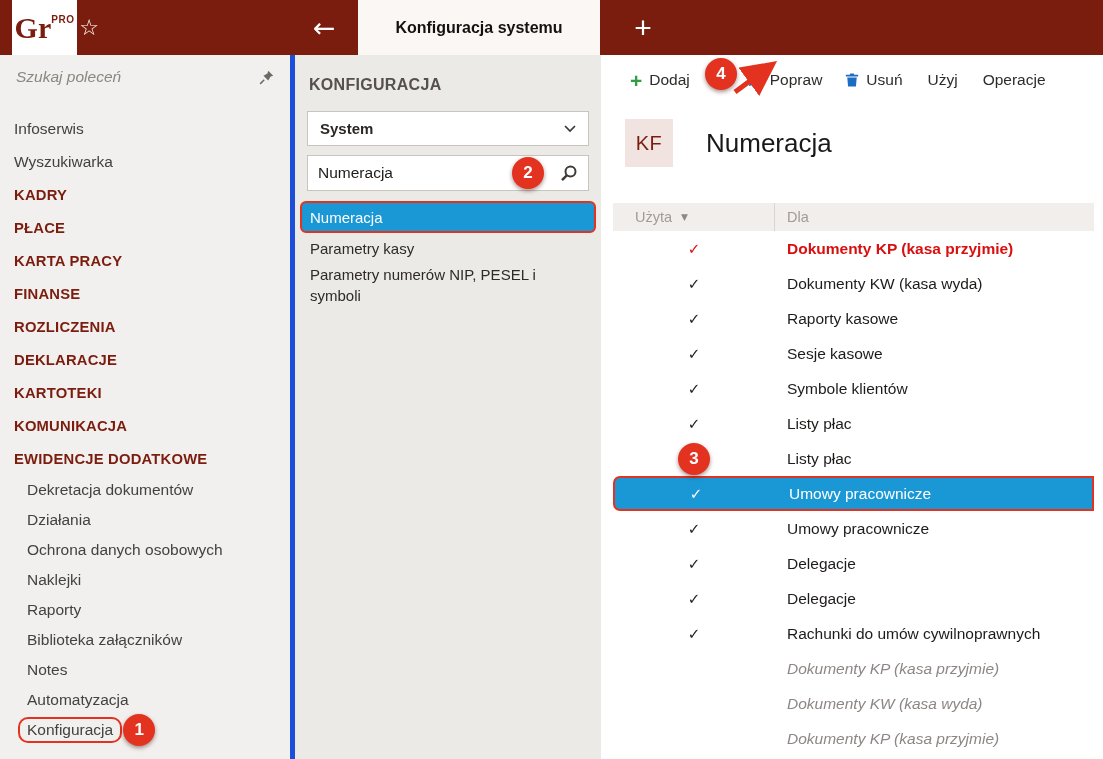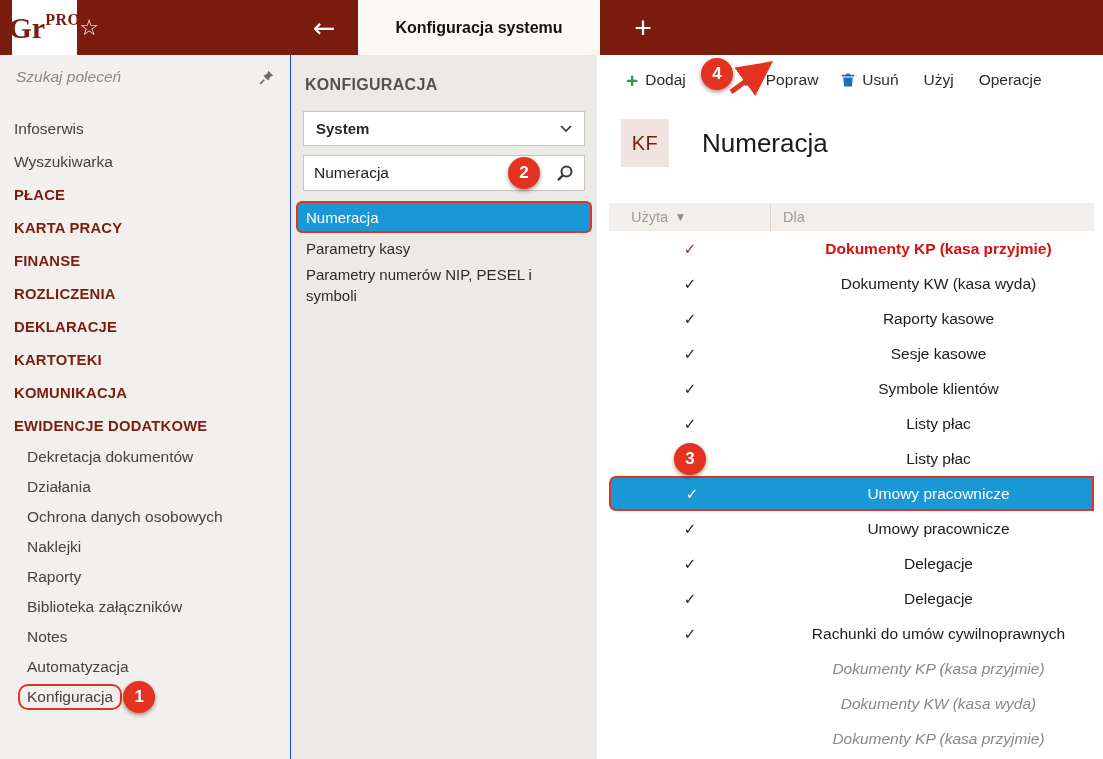--- a/index.html
+++ b/index.html
@@ -4,31 +4,31 @@
 <style>
   html,body{margin:0;padding:0;}
   body{width:1103px;height:759px;overflow:hidden;position:relative;background:#fff;
        font-family:"Liberation Sans",sans-serif;}
 
   
   .topbar{position:relative;height:55px;background:#7b1d0e;}
   .topbar>div{position:absolute;top:0;height:55px;display:flex;align-items:center;justify-content:center;}
   .logo{left:12px;width:65px;background:#fff;color:#7b1d0e;font-family:"Liberation Serif",serif;
         font-weight:bold;font-size:30px;cursor:pointer;}
-  .logo sup{font-size:16px;font-family:Liberation Serif, serif;margin-top:-16px;letter-spacing:.5px;}
+  .logo sup{font-size:10px;font-family:Liberation Sans, sans-serif;margin-top:-16px;letter-spacing:.5px;}
   .star-btn{left:66px;width:46px;color:#fff;font-size:22px;font-family:"DejaVu Sans",sans-serif;cursor:pointer;}
   .back-btn{left:291px;width:66px;color:#fff;font-size:27px;font-family:"DejaVu Sans",sans-serif;cursor:pointer;}
   .tab{left:358px;width:242px;background:#faf7f5;color:#141210;font-size:16px;cursor:pointer;font-weight:bold;}
   .newtab-btn{left:618px;width:50px;color:#fff;font-size:30px;font-weight:300;cursor:pointer;}
 
   
   .main{display:flex;height:704px;}
 
   
-  .sidebar{width:290px;background:#f2f0ee;border-right:1px solid #1d4ed8;overflow:hidden;}
+  .sidebar{width:290px;background:#f2f0ee;border-right:5px solid #1d4ed8;overflow:hidden;}
   .side-search{height:44px;display:flex;align-items:center;padding:0 16px;cursor:text;}
   .side-search-text{font-style:italic;color:#8b8681;font-size:15.5px;}
   .pin{margin-left:auto;display:flex;}
   .side-menu{padding-top:13px;}
   .side-item{display:flex;align-items:center;height:33px;padding:0 14px;font-size:15.5px;color:#454140;cursor:pointer;position:relative;}
   .side-item.section{color:#7b1d0e;font-weight:700;font-size:14.8px;letter-spacing:.2px;}
   .side-item.sub{height:30px;padding-left:27px;}
   .ann-outline{border:2px solid #e3321f;border-radius:10px;padding:2px 7px;margin-left:-9px;}
   .badge{width:32px;height:32px;min-width:32px;border-radius:50%;background:#e3321f;color:#fff;
          font-size:17px;font-weight:700;display:flex;align-items:center;justify-content:center;
@@ -70,21 +70,21 @@
 
   .table{margin:36px 9px 0 12px;}
   .thead{height:28px;background:#f1eeeb;display:flex;align-items:center;color:#a19b96;font-size:14.5px;}
   .th-used{width:162px;display:flex;align-items:center;padding-left:22px;gap:9px;height:100%;
            box-sizing:border-box;border-right:1px solid #d9d4d0;cursor:pointer;}
   .filter-ic{font-size:9px;color:#8f8984;font-family:"DejaVu Sans",sans-serif;}
   .th-for{padding-left:12px;cursor:pointer;}
   .trow{height:35px;display:flex;align-items:center;font-size:15.5px;color:#1e1c1a;box-sizing:border-box;}
   .cell-used{width:162px;display:flex;align-items:center;justify-content:center;position:relative;height:100%;}
   .check{font-family:"DejaVu Sans",sans-serif;font-size:15px;color:#222;}
-  .cell-for{padding-left:12px;flex:1;text-align:center;}
+  .cell-for{padding-left:12px;flex:1;}
   .trow.red-bold .cell-for{color:#d90f0f;font-weight:700;}
   .trow.red-bold .check{color:#d90f0f;}
   .trow.italic-gray .cell-for{font-style:italic;color:#8c8784;}
   .trow.selected{background:#1a97d5;color:#fff;border:2px solid #e3321f;border-radius:7px 0 0 7px;}
   .trow.selected .cell-for{color:#fff;}
   .trow.selected .check{color:#fff;}
   .cell-used .badge{position:absolute;left:50%;top:50%;transform:translate(-50%,-50%);}
 </style>
 </head>
 <body>
@@ -115,20 +115,23 @@
       </span>
     </div>
     <nav class="side-menu">
         <div class="side-item normal">
           <span>Infoserwis</span>
         </div>
         <div class="side-item normal">
           <span>Wyszukiwarka</span>
         </div>
         <div class="side-item section">
+          <span>KADRY</span>
+        </div>
+        <div class="side-item section">
           <span>PŁACE</span>
         </div>
         <div class="side-item section">
           <span>KARTA PRACY</span>
         </div>
         <div class="side-item section">
           <span>FINANSE</span>
         </div>
         <div class="side-item section">
           <span>ROZLICZENIA</span>

